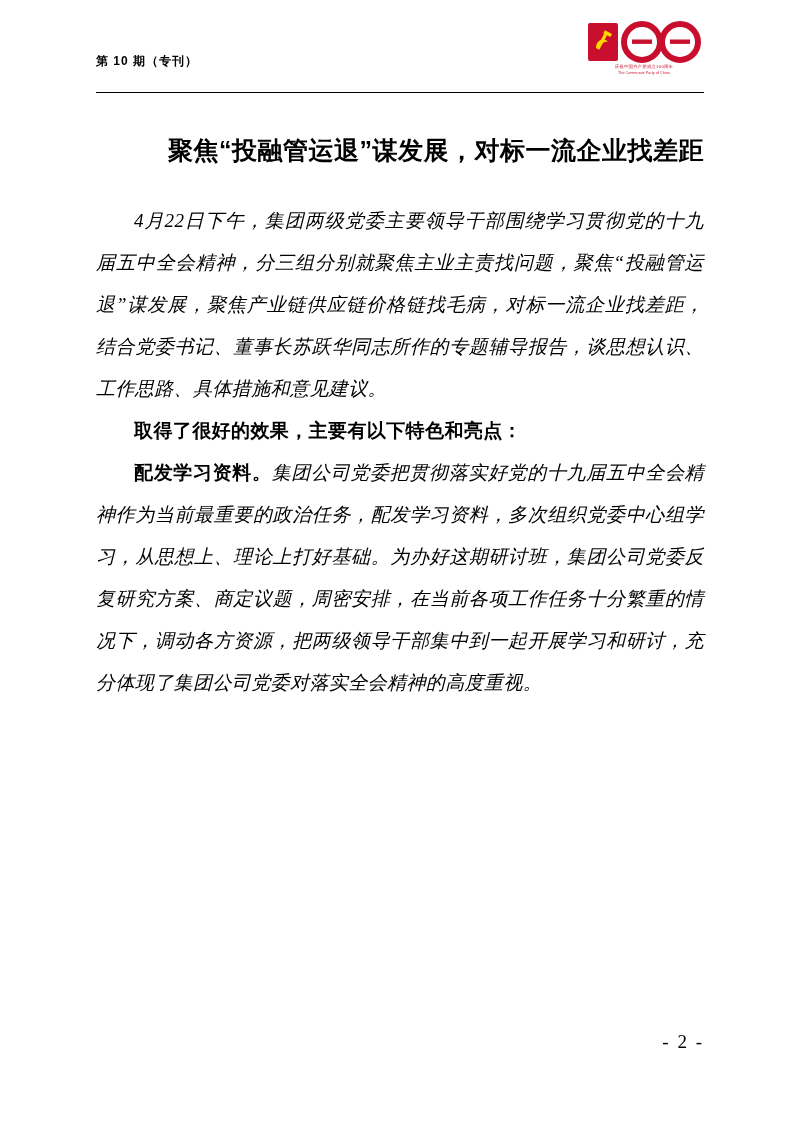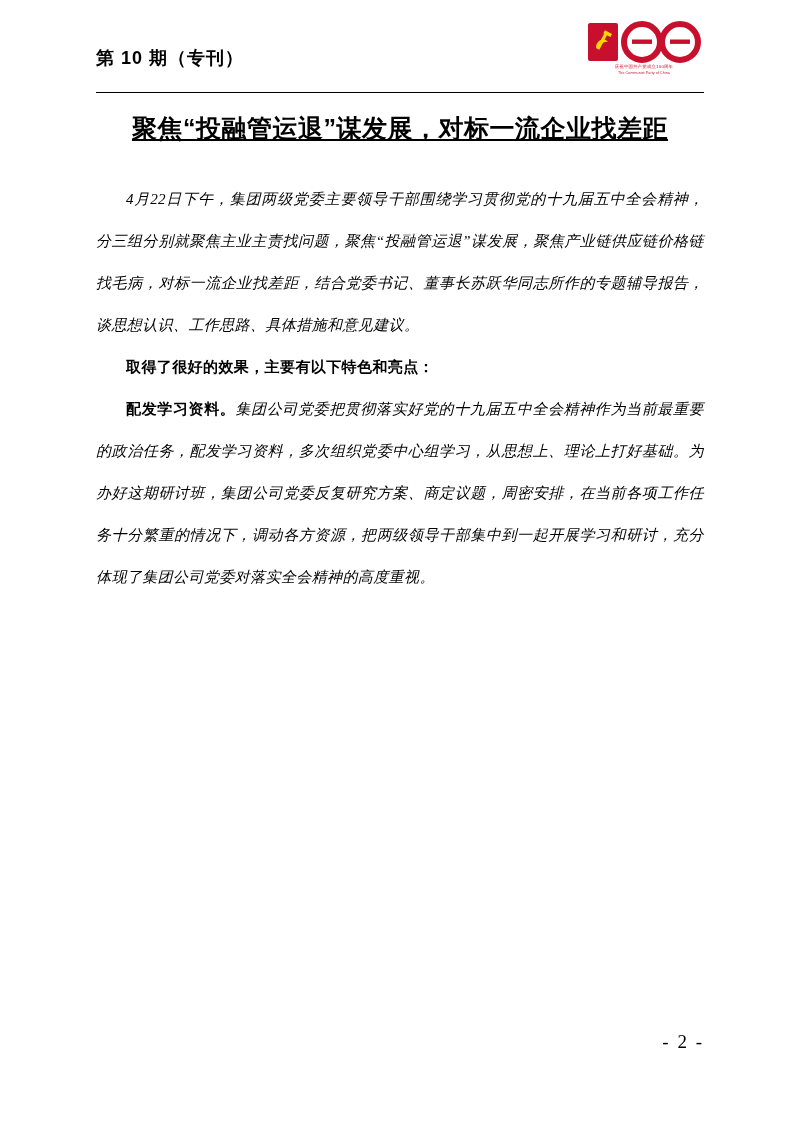--- a/index.html
+++ b/index.html
@@ -27,21 +27,21 @@
   .header {
     position: relative;
     height: 92px;
     display: flex;
     align-items: flex-end;
     justify-content: space-between;
   }
   .header-issue {
     font-family: "Liberation Sans", "DejaVu Sans", sans-serif;
     font-weight: bold;
-    font-size: 18px;
+    font-size: 12px;
     letter-spacing: 1px;
     padding-bottom: 22px;
     white-space: nowrap;
   }
   .header-emblem {
     position: relative;
     width: 120px;
     height: 62px;
     margin-bottom: 10px;
   }
@@ -84,23 +84,22 @@
   .header-rule {
     position: absolute;
     left: 96px;
     right: 96px;
     top: 92px;
     border-top: 1.6px solid #000;
   }
 
   
   .title-block {
-    margin-top: 16px;
-    text-align: center;
-    text-decoration: underline;
+    margin-top: 38px;
+    text-align: right;
   }
   .title-main {
     font-family: "Liberation Sans", "DejaVu Sans", sans-serif;
     font-weight: bold;
     font-size: 25px;
     line-height: 40px;
     letter-spacing: 0.5px;
   }
   .title-sub {
     font-family: "Liberation Sans", "DejaVu Sans", sans-serif;
@@ -109,21 +108,21 @@
     line-height: 40px;
     letter-spacing: 0.5px;
   }
 
   
   .body-block {
     margin-top: 30px;
   }
   .para {
     font-family: "Liberation Serif", "DejaVu Serif", serif;
-    font-size: 15px;
+    font-size: 19px;
     line-height: 42px;
     text-align: justify;
     text-justify: inter-ideograph;
     text-indent: 2em;
     margin: 0;
     letter-spacing: 0.4px;
     font-style: italic;
   }
   .para b {
     font-family: "Liberation Sans", "DejaVu Sans", sans-serif;

